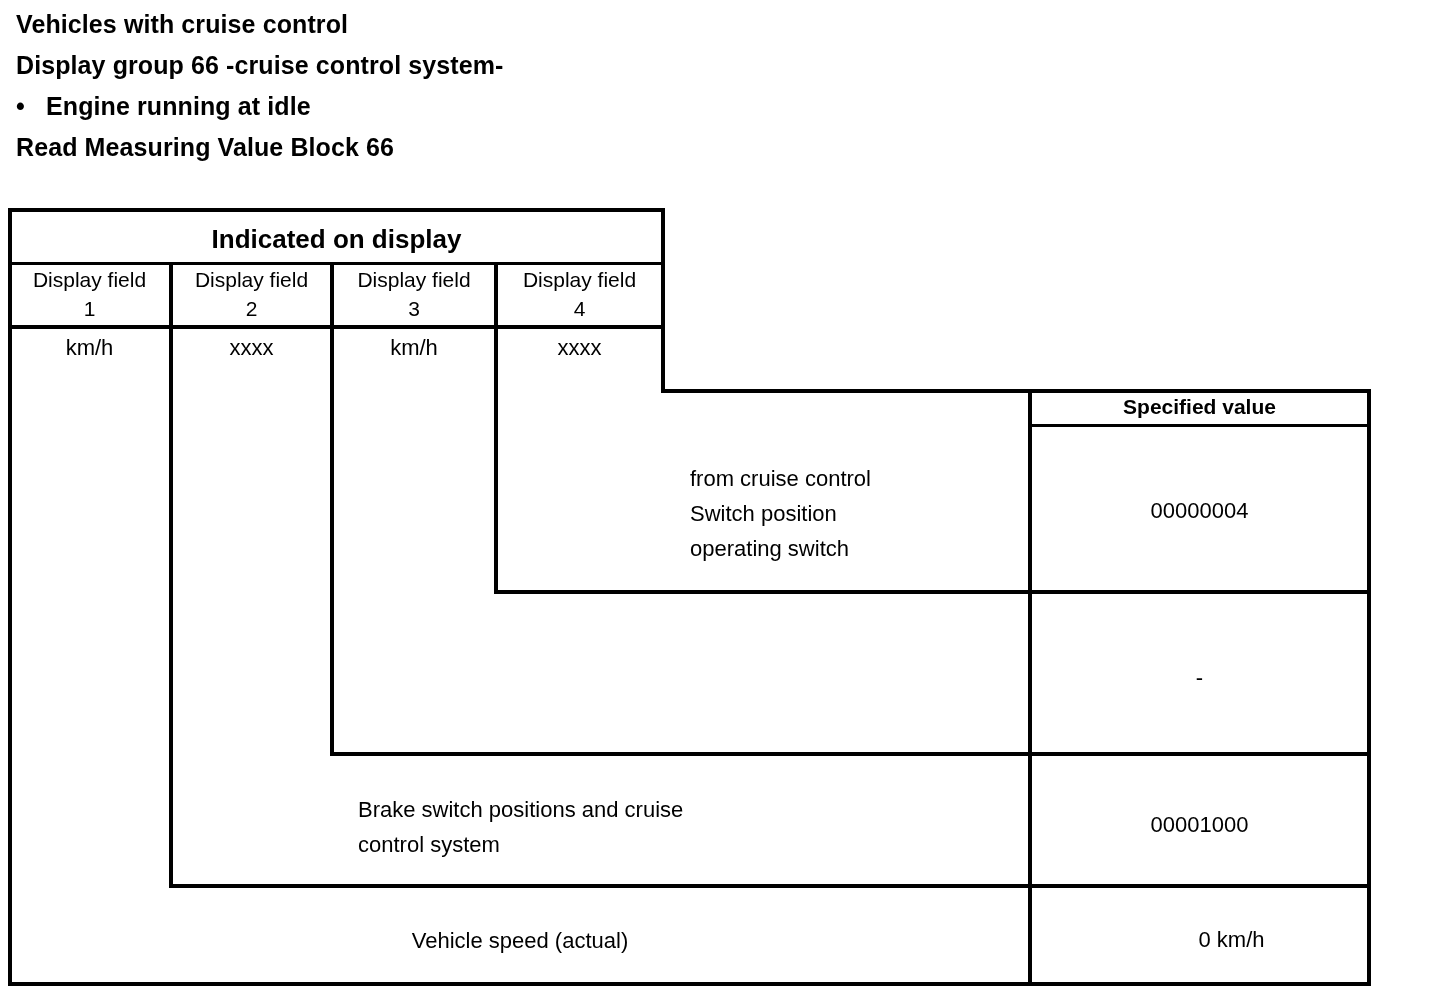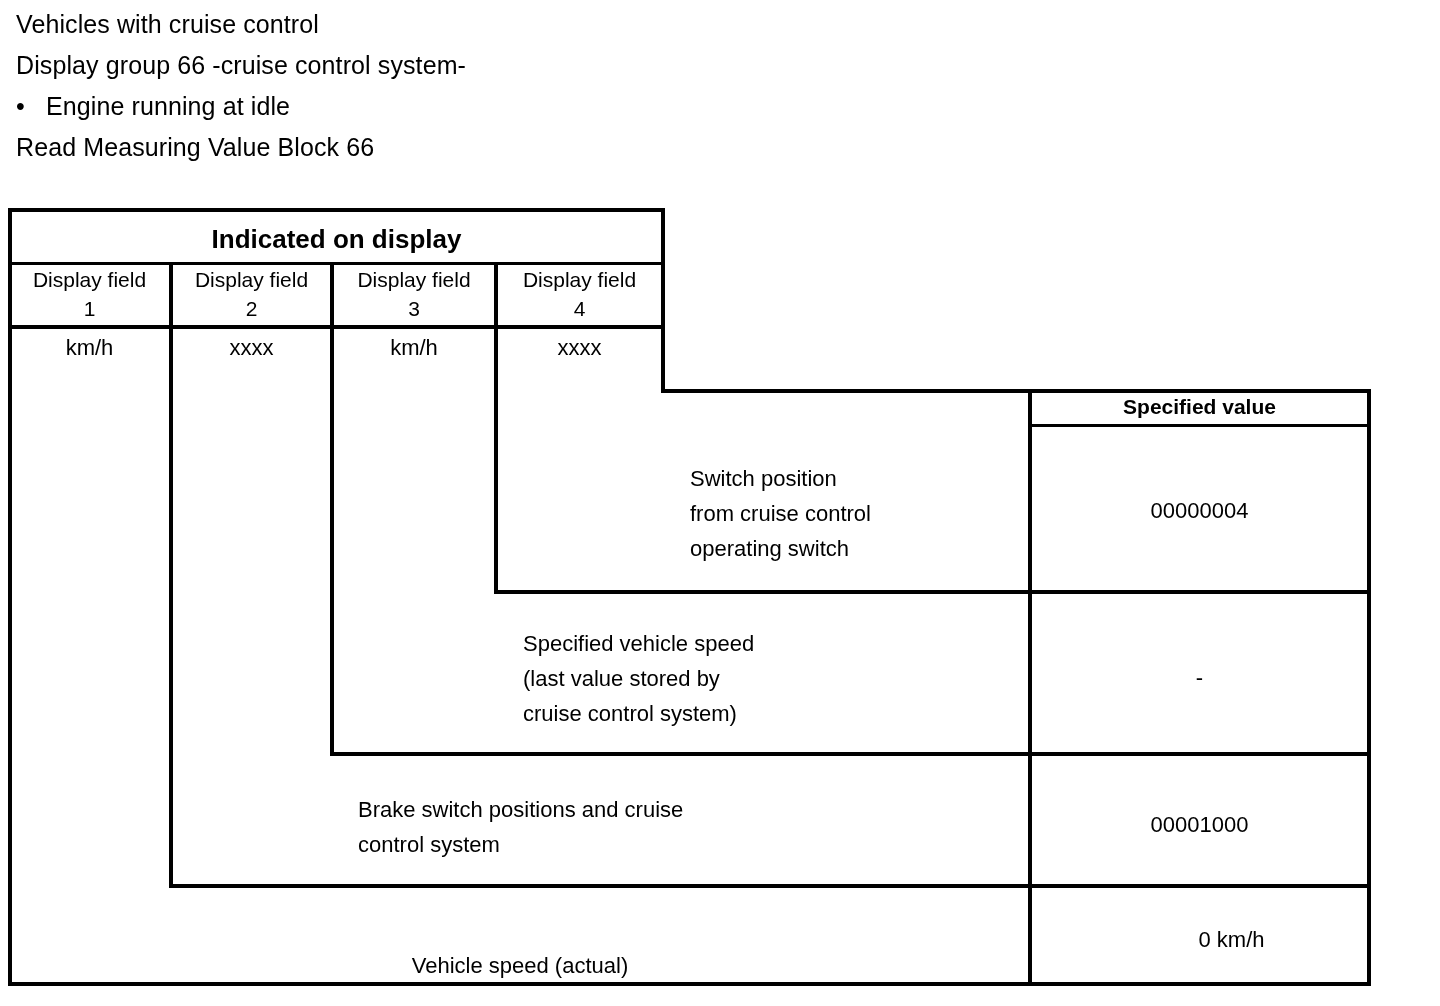--- a/index.html
+++ b/index.html
@@ -19,21 +19,21 @@
 
   
   #heading {
     position: absolute;
     left: 16px;
     top: 4px;
     width: 900px;
   }
   .head-line {
     font-size: 25px;
-    font-weight: normal;
+    font-weight: bold;
     line-height: 41px;
     white-space: nowrap;
     letter-spacing: 0.1px;
   }
   .head-line.bullet {
     padding-left: 0;
   }
   .bullet-dot {
     display: inline-block;
     width: 30px;
@@ -134,37 +134,32 @@
     <div>Display field</div>
     <div>4</div>
   </div>
 
   <div class="cell-text center" style="left:10px;  top:331px; width:159px; font-size:22px;">km/h</div>
   <div class="cell-text center" style="left:173px; top:331px; width:157px; font-size:22px;">xxxx</div>
   <div class="cell-text center" style="left:334px; top:331px; width:160px; font-size:22px;">km/h</div>
   <div class="cell-text center" style="left:498px; top:331px; width:163px; font-size:22px;">xxxx</div>
 
   <div class="cell-text left nowrap" style="left:690px; top:461px; width:330px; line-height:35px;">
+    <div>from cruise control</div>
     <div>Switch position</div>
-    <div>from cruise control</div>
     <div>operating switch</div>
   </div>
   <div class="cell-text center" style="left:1031px; top:494px; width:337px;">00000004</div>
 
-  <div class="cell-text left nowrap" style="left:523px; top:626px; width:460px; line-height:35px;">
-    <div>Specified vehicle speed</div>
-    <div>(last value stored by</div>
-    <div>cruise control system)</div>
-  </div>
   <div class="cell-text center" style="left:1031px; top:661px; width:337px;">-</div>
 
   <div class="cell-text left nowrap" style="left:358px; top:792px; width:620px; line-height:35px;">
     <div>Brake switch positions and cruise</div>
     <div>control system</div>
   </div>
   <div class="cell-text center" style="left:1031px; top:808px; width:337px;">00001000</div>
 
-  <div class="cell-text center nowrap" style="left:12px; top:948px; width:1016px; line-height:35px;">
+  <div class="cell-text center nowrap" style="left:12px; top:923px; width:1016px; line-height:35px;">
     <div>Vehicle speed (actual)</div>
   </div>
   <div class="cell-text center" style="left:1063px; top:923px; width:337px;">0 km/h</div>
 
 </div>
 
 </body></html>

